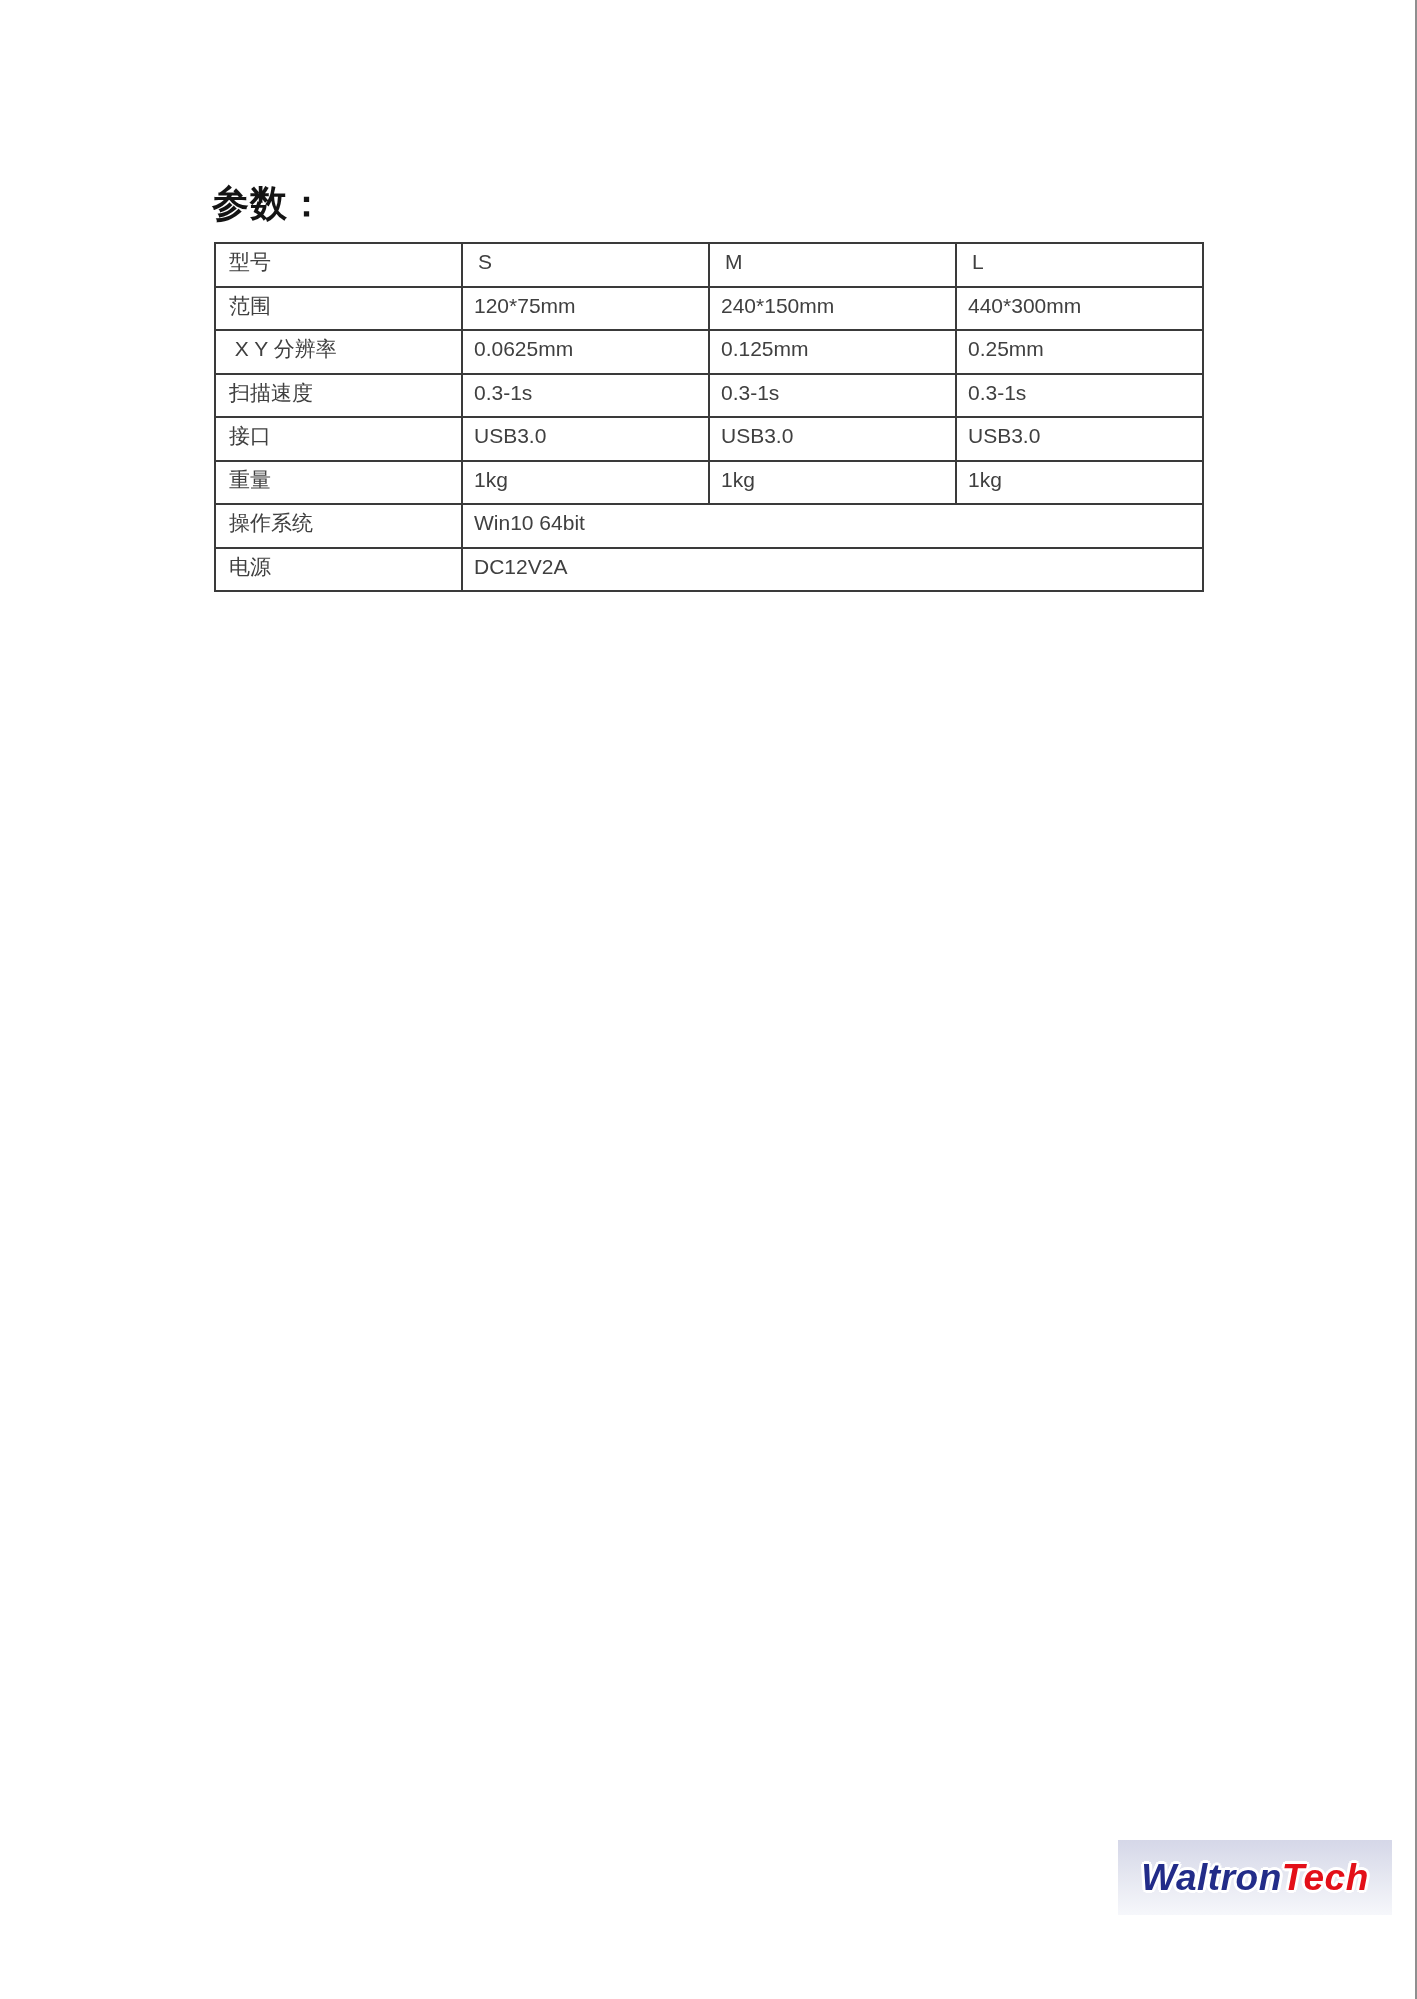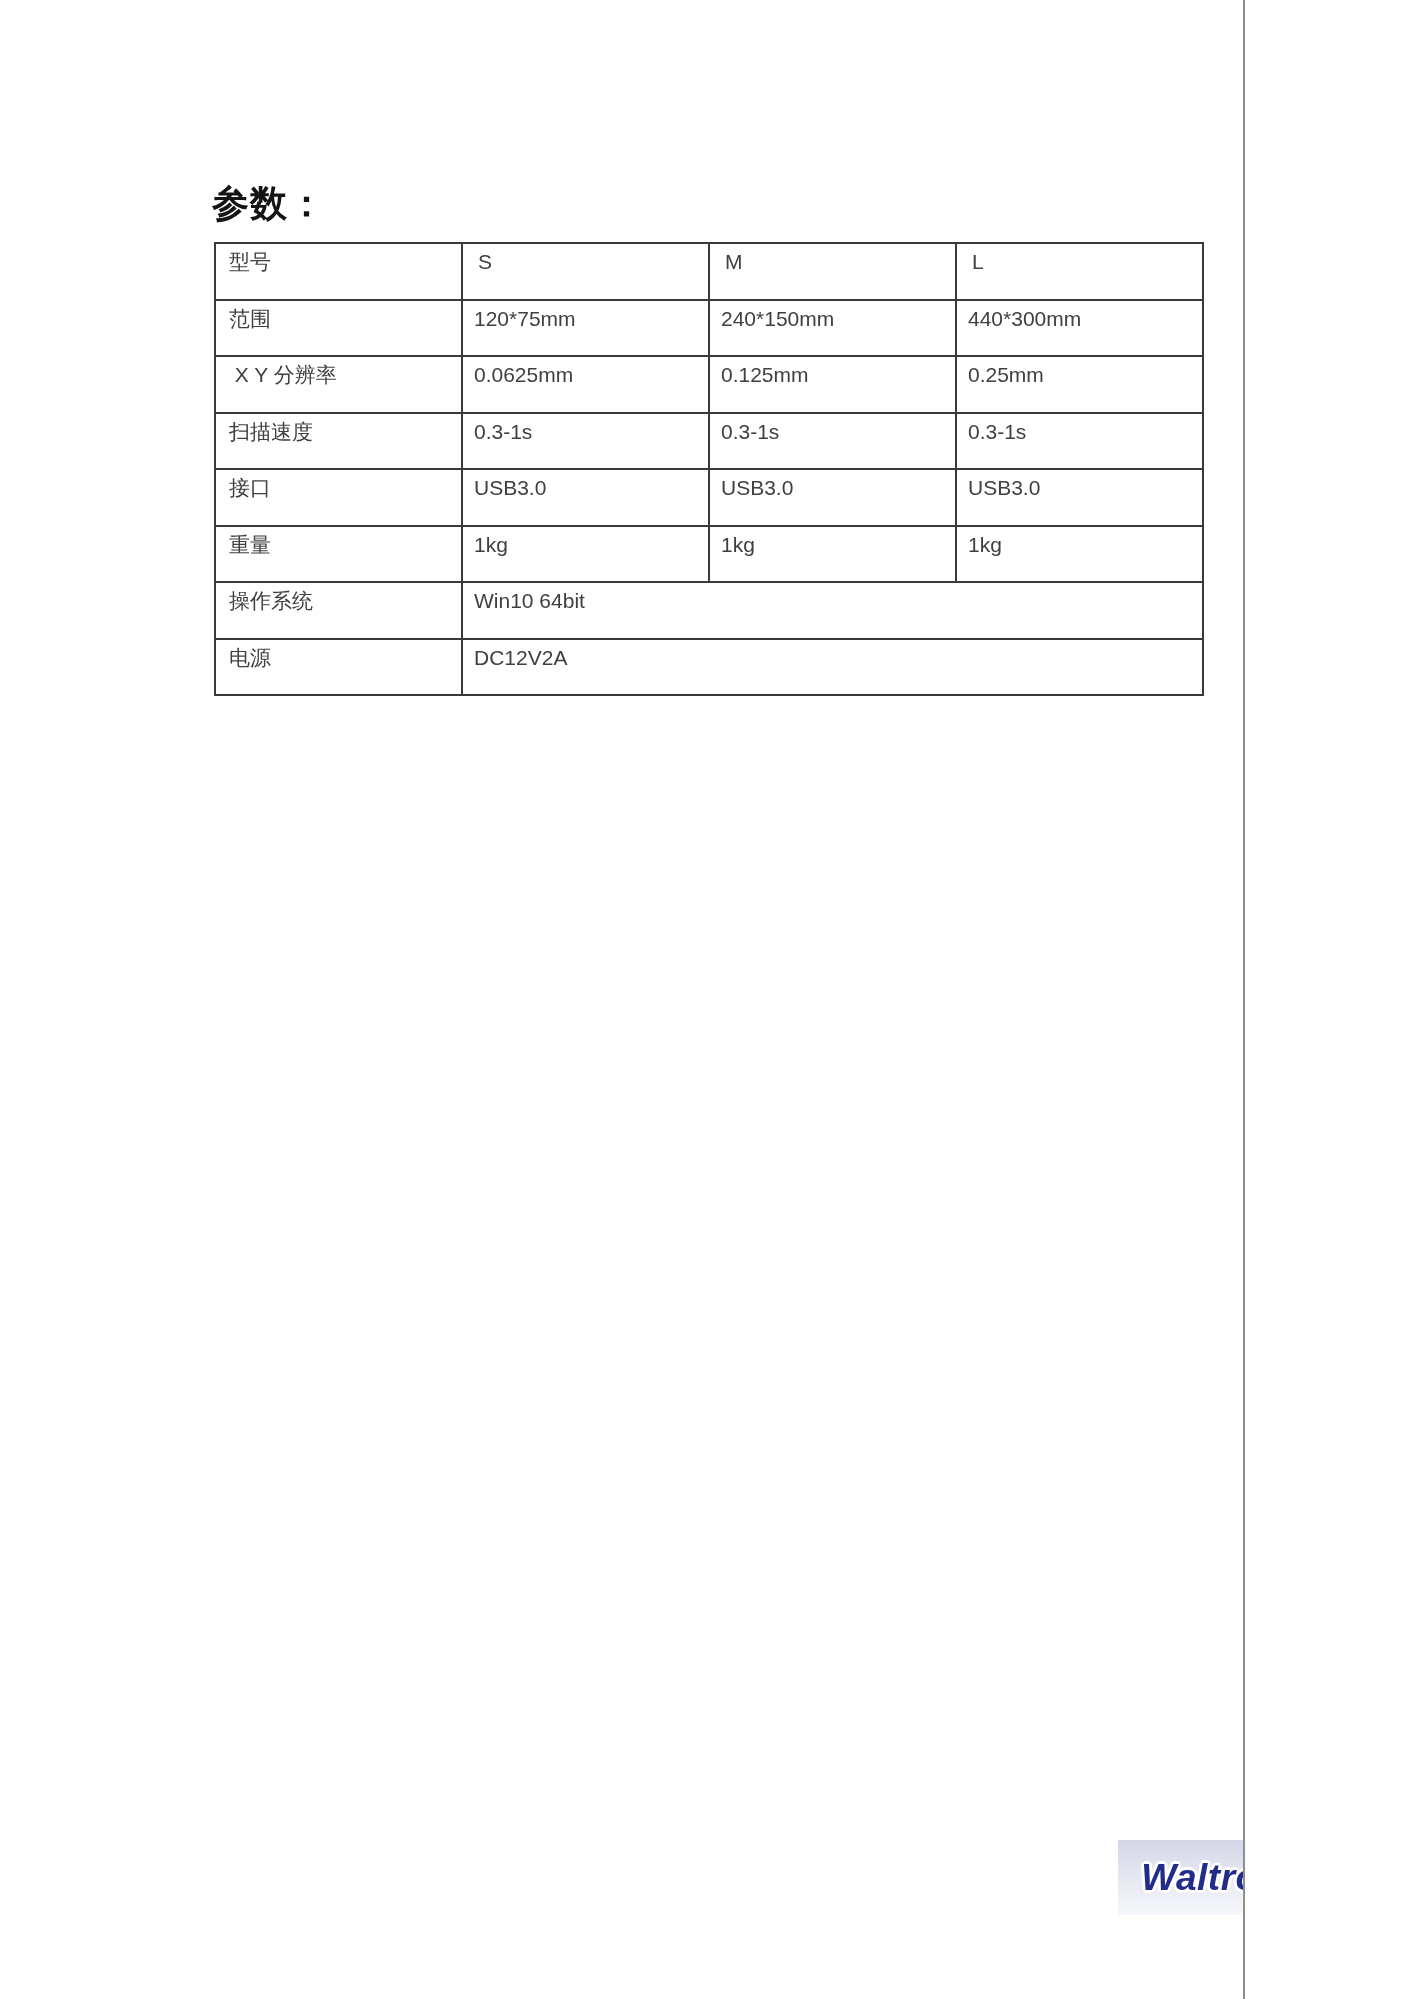--- a/index.html
+++ b/index.html
@@ -2,21 +2,21 @@
 <html><head>
 <meta charset="utf-8">
 <style>
   html, body {
     margin: 0;
     padding: 0;
     background: #ffffff;
   }
   .page {
     position: relative;
-    width: 1245px;
+    width: 1417px;
     height: 1999px;
     background: #ffffff;
     overflow: hidden;
     font-family: "Liberation Sans", sans-serif;
   }
   .page-title {
     position: absolute;
     left: 212px;
     top: 181px;
     margin: 0;
@@ -34,21 +34,21 @@
     width: 988px;
     border-collapse: collapse;
     table-layout: fixed;
   }
   .spec-table td {
     border: 2px solid #3a3a3a;
     height: 36.5px;
     font-size: 21px;
     color: #404040;
     vertical-align: middle;
-    padding: 0 6px 18px 11px;
+    padding: 0 6px 5px 11px;
     white-space: pre-wrap;
     overflow: hidden;
     font-family: "Liberation Sans", sans-serif;
   }
   .spec-table td.label-cell {
     padding-left: 13px;
   }
   .spec-table td.header-cell {
     padding-left: 15px;
   }

